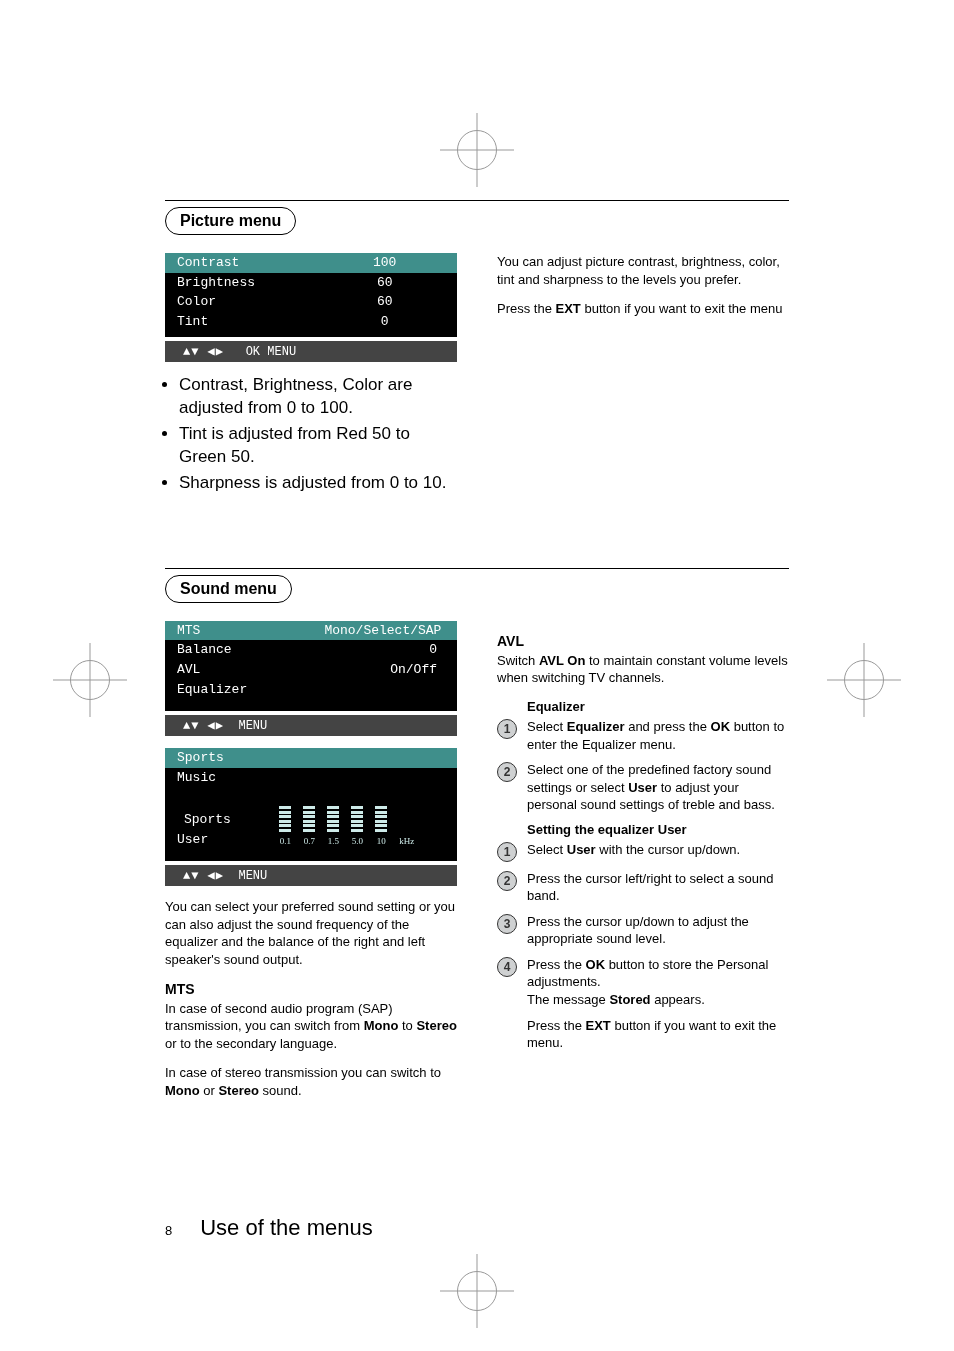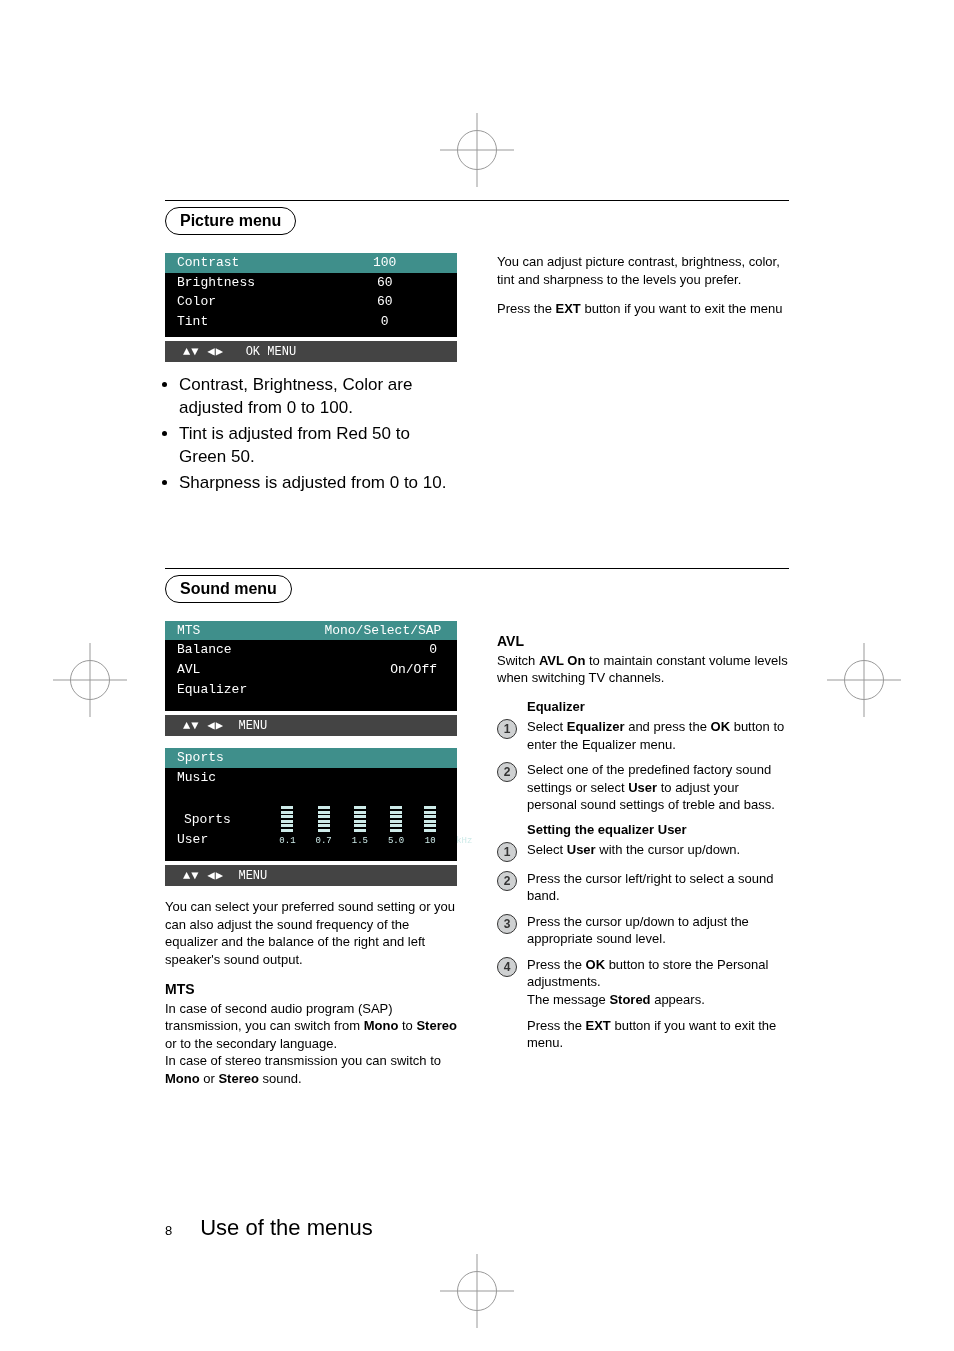--- a/index.html
+++ b/index.html
@@ -114,24 +114,25 @@
     font-weight: bold;
     font-size: 12px;
     display: flex;
     align-items: center;
     justify-content: center;
     margin-top: 1px;
   }
   .indent { padding-left: 30px; }
   .eq-bars {
     display: inline-flex;
-    gap: 20px;
+    gap: 12px;
     align-items: flex-end;
     vertical-align: bottom;
     padding-left: 4px;
+    font-family: Liberation Serif, serif;
   }
   .eq-col {
     display: flex;
     flex-direction: column;
     align-items: center;
     gap: 3px;
   }
   .eq-bar-stack {
     display: flex;
     flex-direction: column;
@@ -345,21 +346,21 @@
           <div class="spacer"></div>
         </div>
         <div class="hint-bar">
           <span class="arrows">▲▼ ◀▶</span>&nbsp;
           <span>MENU</span>
         </div>
 
         <p class="para">You can select your preferred sound setting or you can also adjust the sound frequency of the equalizer and the balance of the right and left speaker's sound output.</p>
 
         <div class="heading">MTS</div>
-        <p class="para" style="margin-bottom:0;">
+        <p class="para" style="margin-bottom:12px;">
           <span>In case of second audio program (SAP) transmission, you can switch from </span><b>Mono</b><span> to </span><b>Stereo</b><span> or to the secondary language.</span>
         </p>
         <p class="para">
           <span>In case of stereo transmission you can switch to </span><b>Mono</b><span> or </span><b>Stereo</b><span> sound.</span>
         </p>
       </div>
 
       <div class="col">
         <div style="height:12px;"></div>
         <div class="heading">AVL</div>

